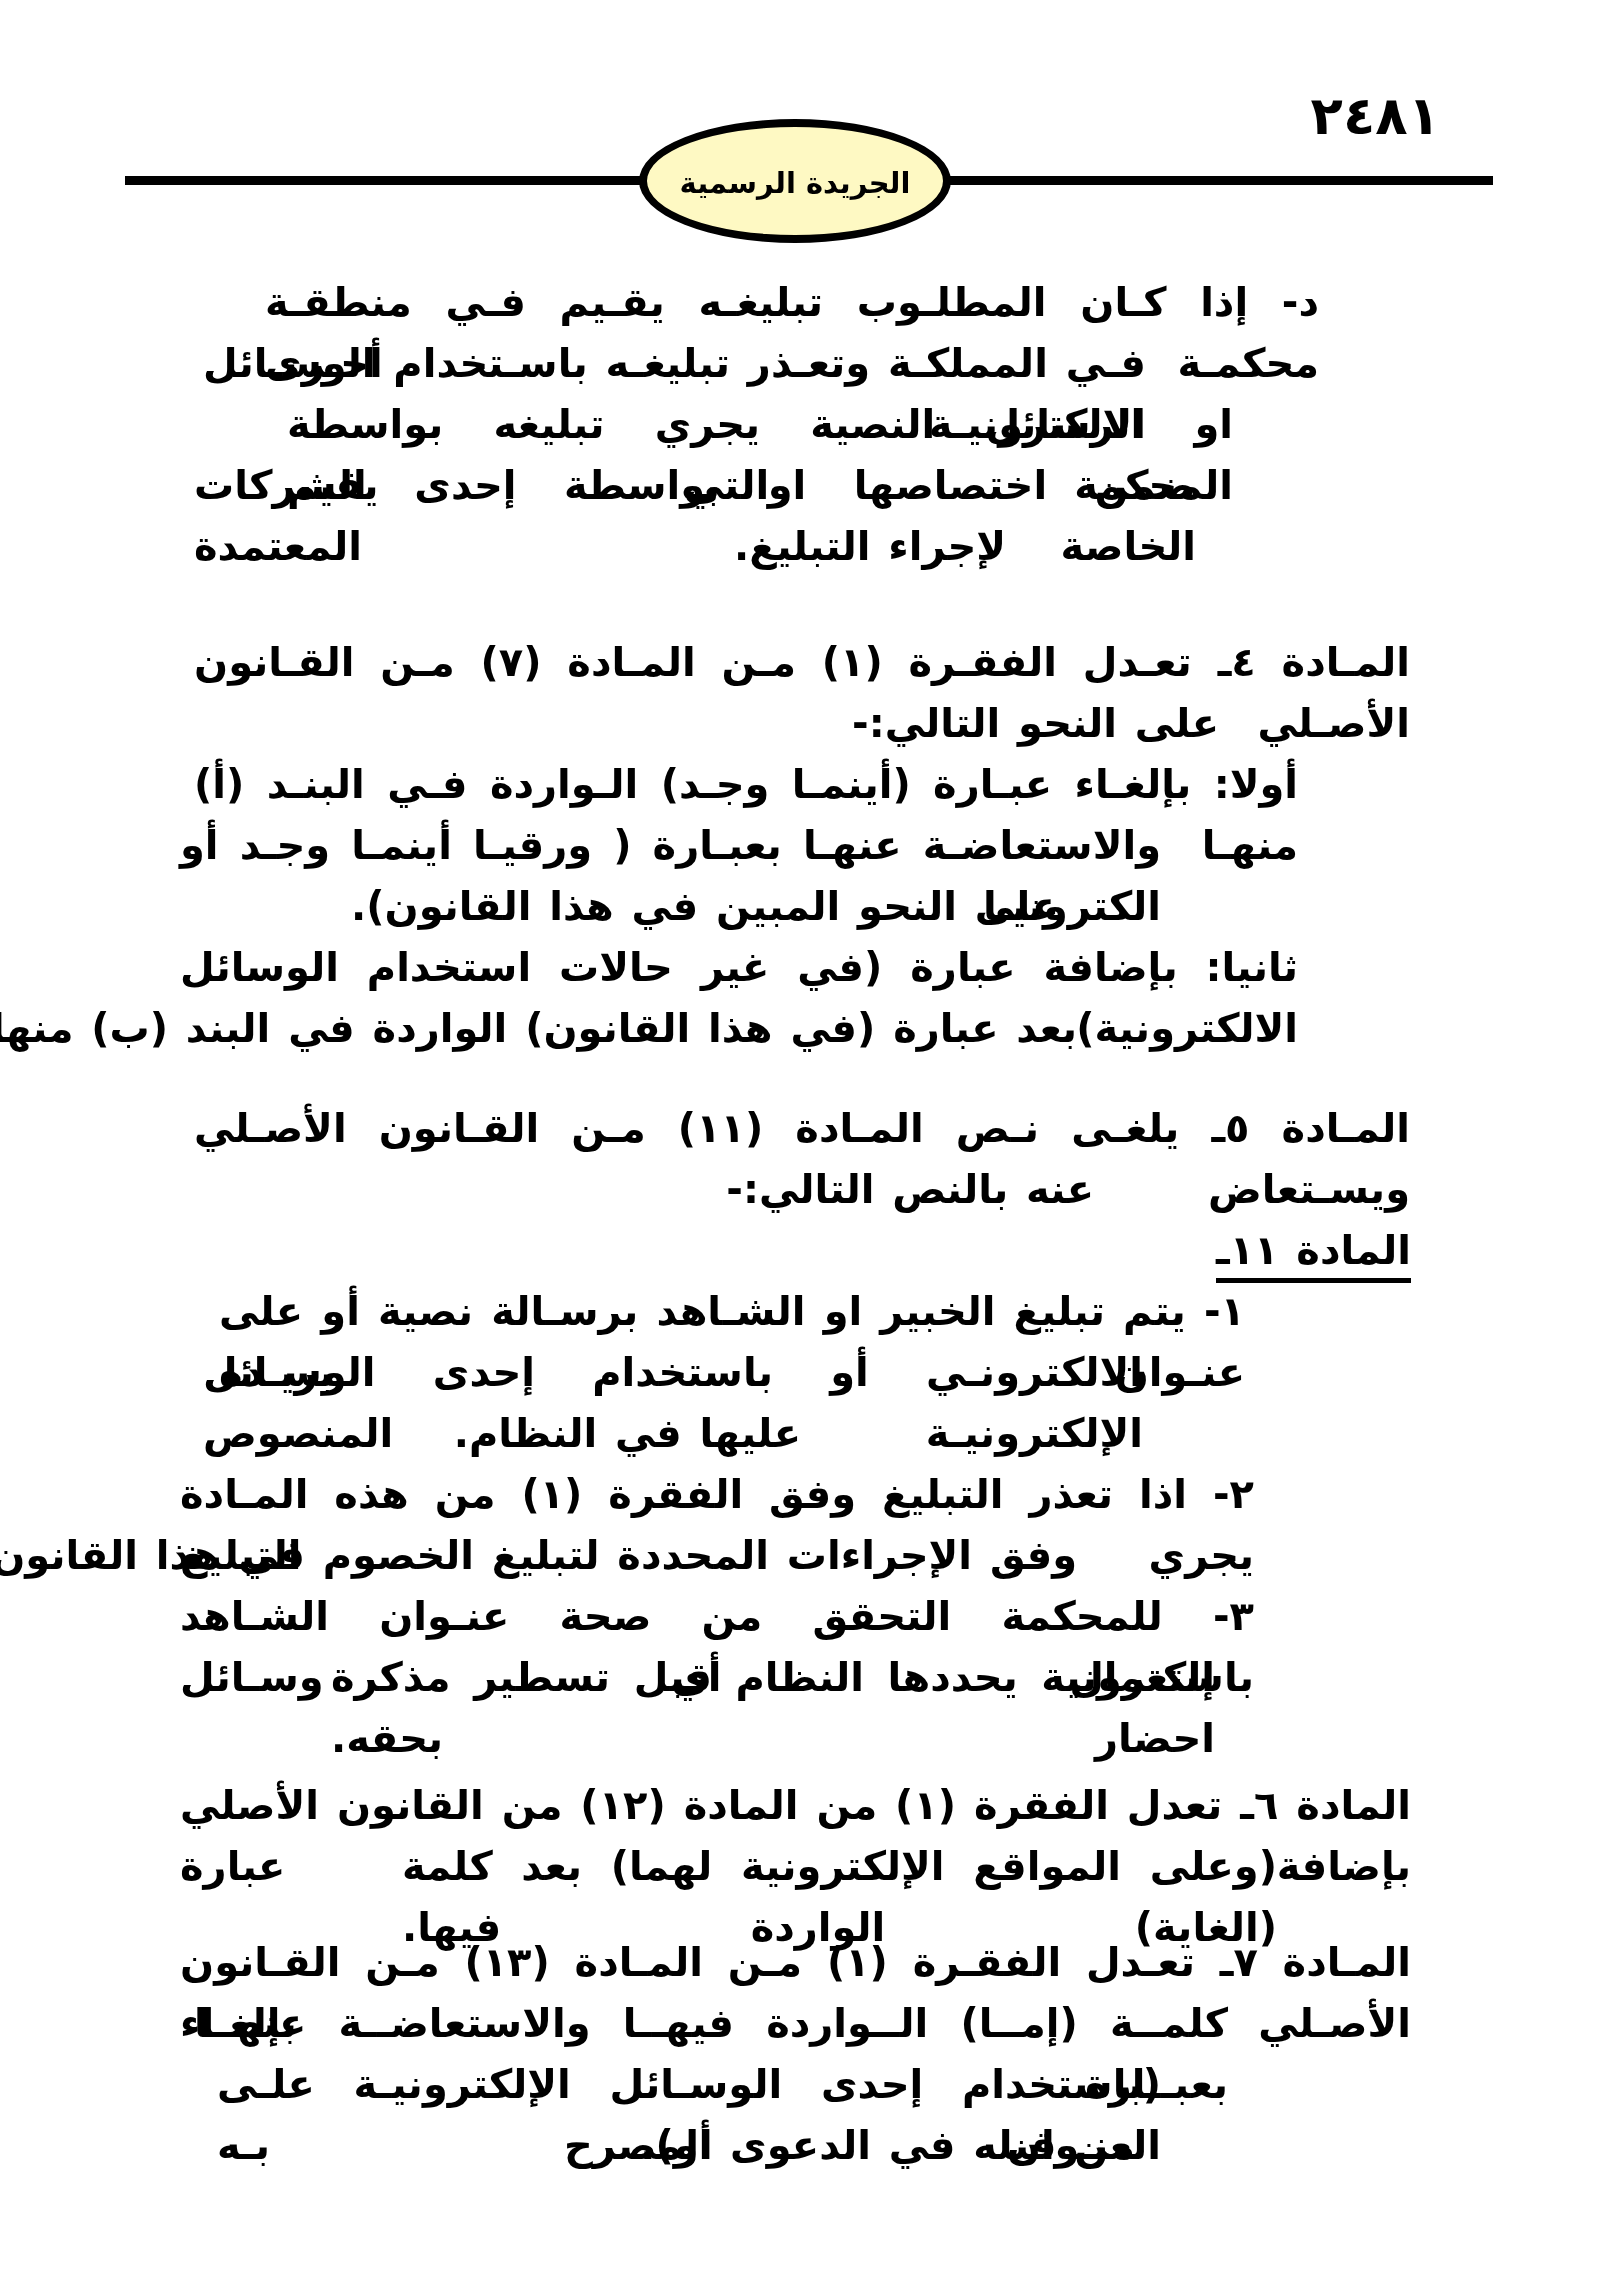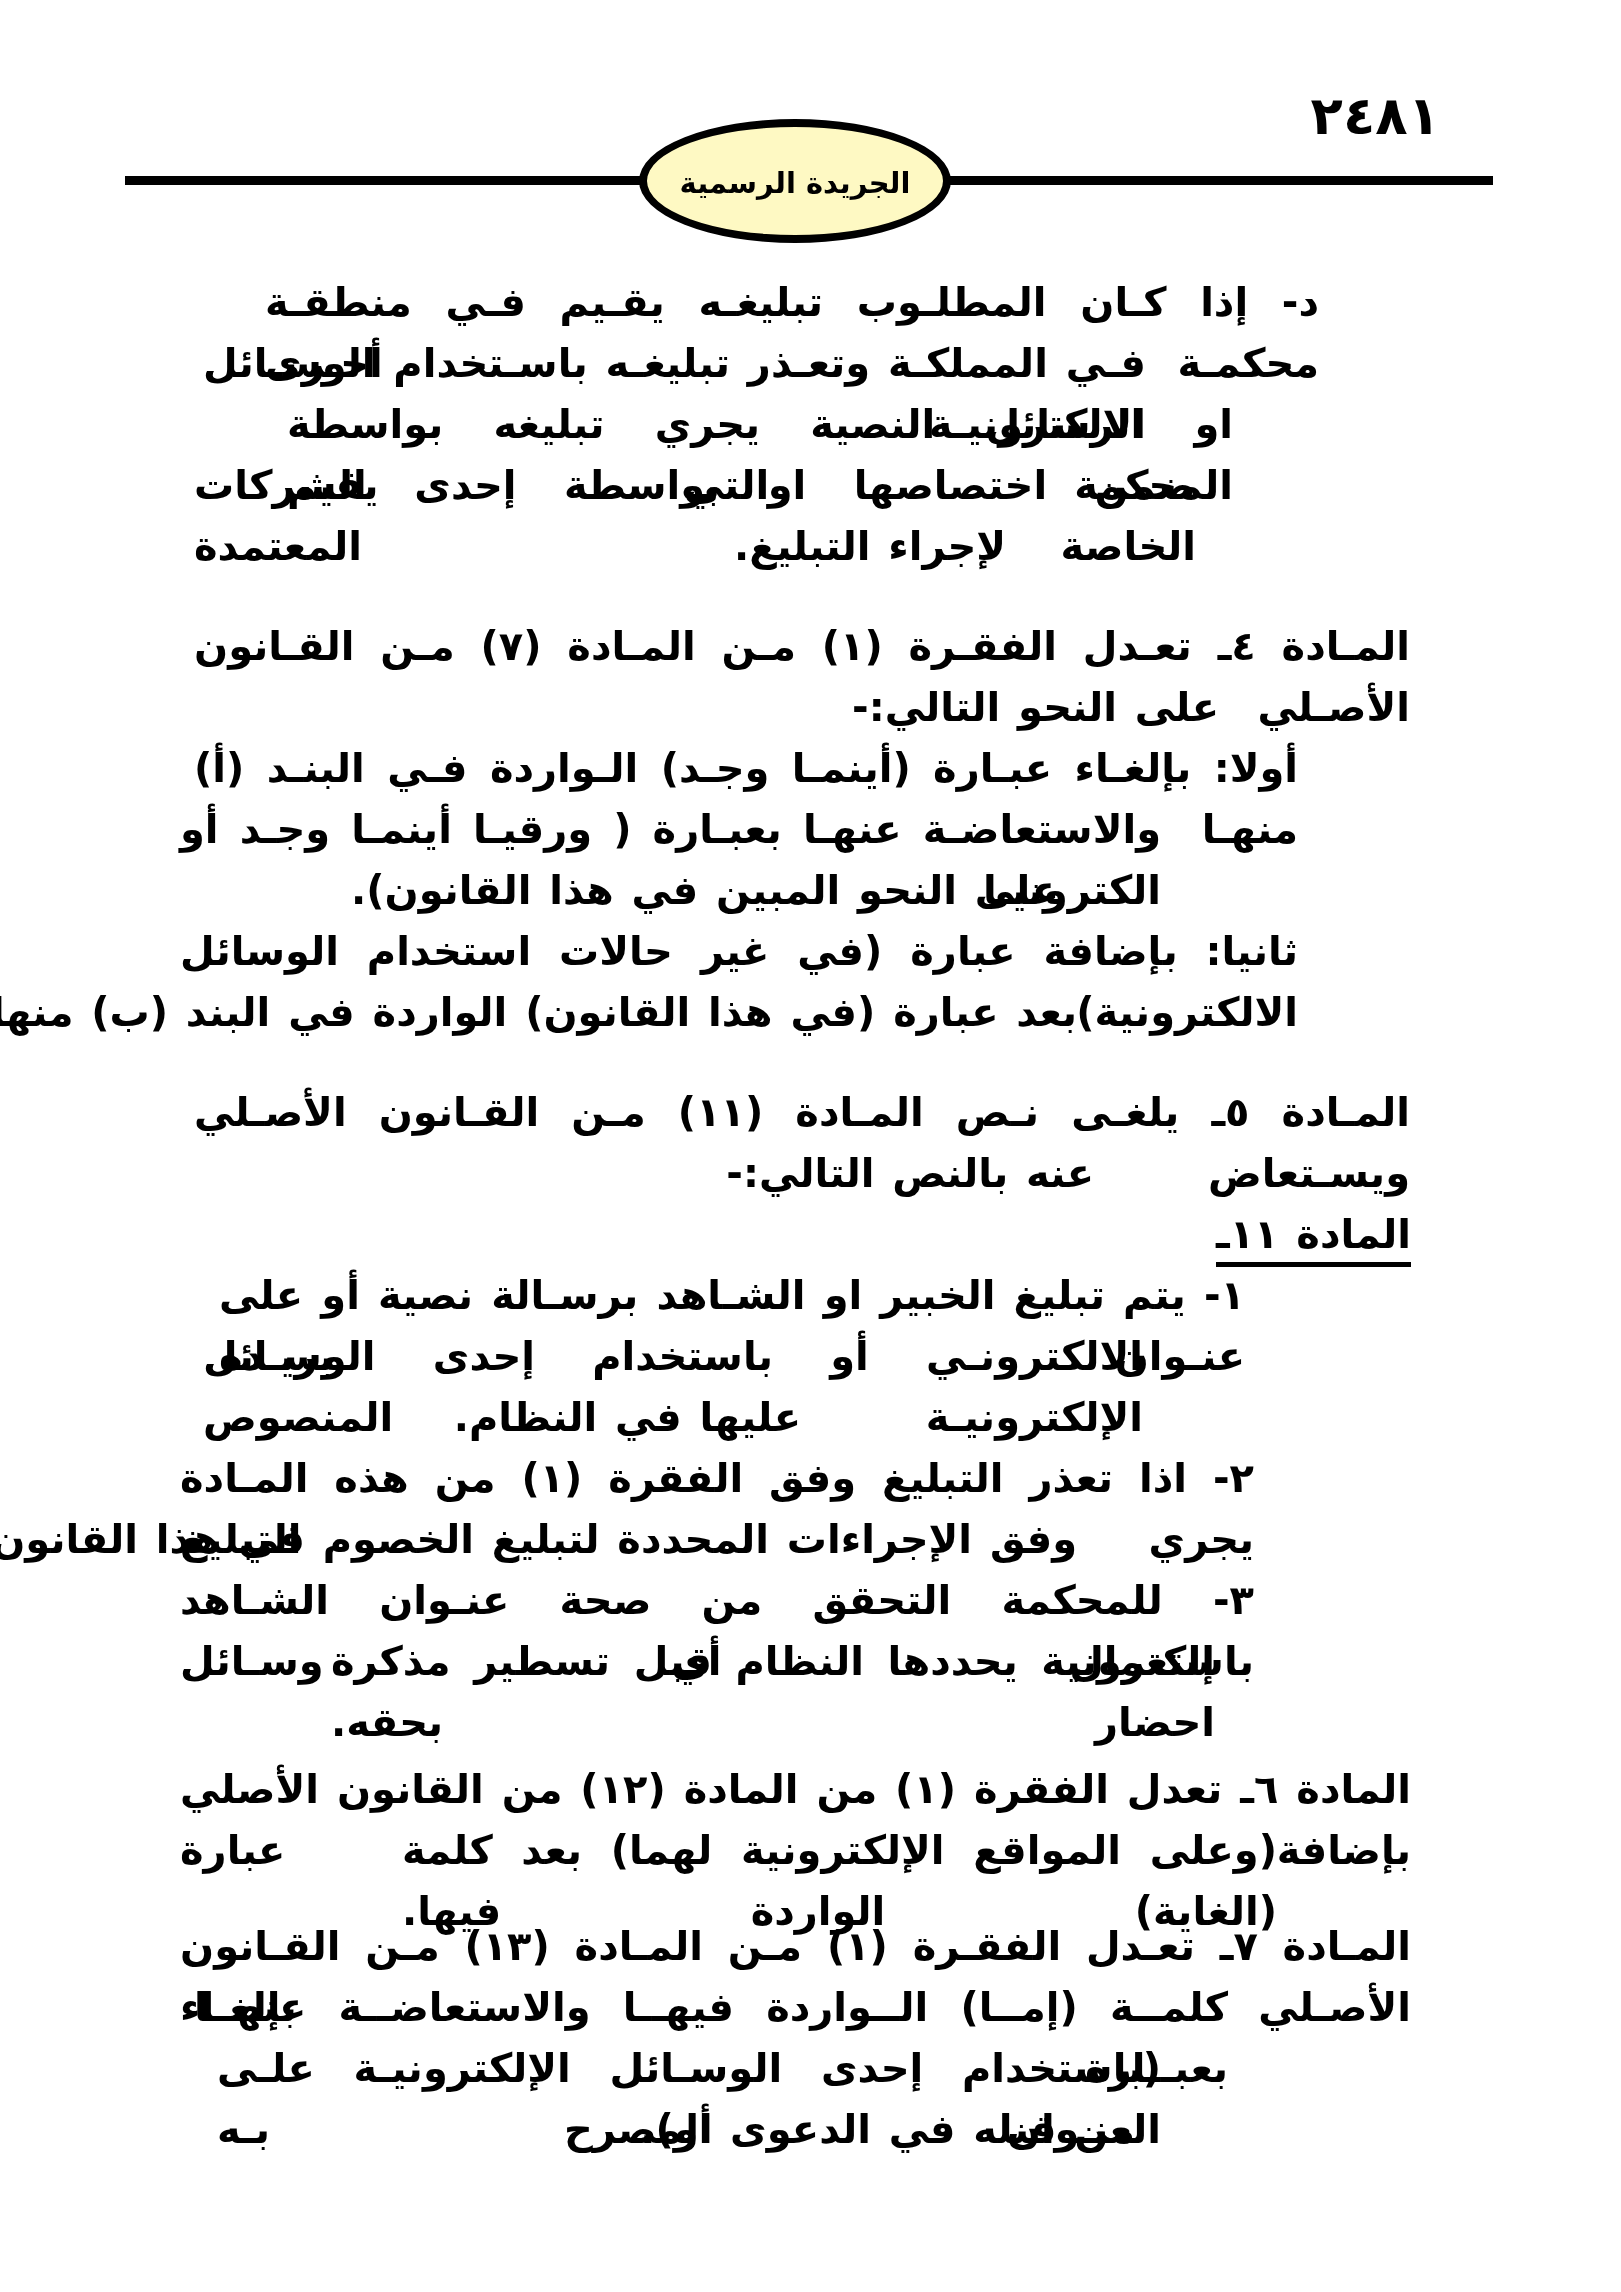--- a/index.html
+++ b/index.html
@@ -71,21 +71,21 @@
     white-space: nowrap;
   }
   .j {  
     text-align: justify;
     text-align-last: justify;
     white-space: normal;
   }
   .r {  
     text-align: right;
   }
-  .sec-article4 { margin-top: 39px; }
+  .sec-article4 { margin-top: 55px; }
   .sec-article5 { margin-top: 39px; }
   .sec-article6 { margin-top: 67px; }
   .sec-article7 { margin-top: 35px; }
   .u {
     display: inline-block;
     border-bottom: 5.9px solid #000000;
     padding-bottom: 2px;
     line-height: 51px;
   }
 </style>

